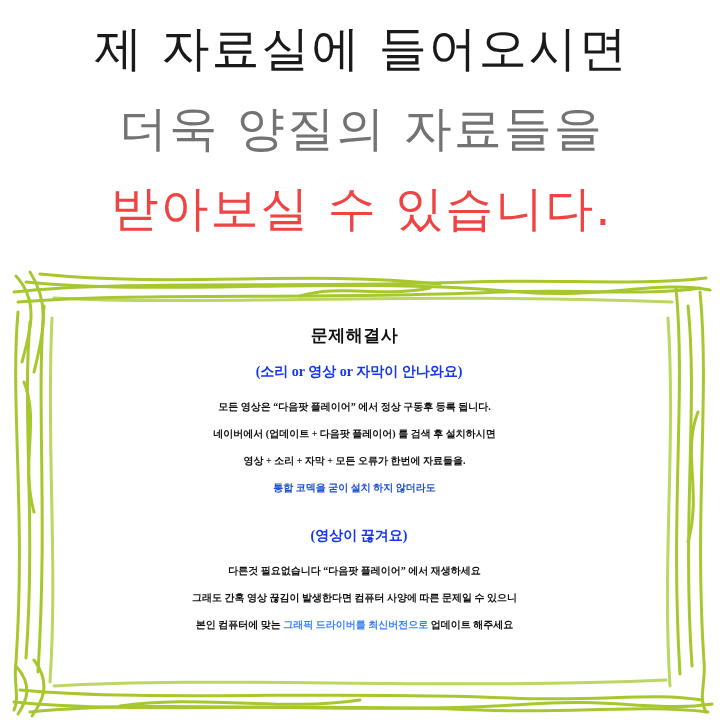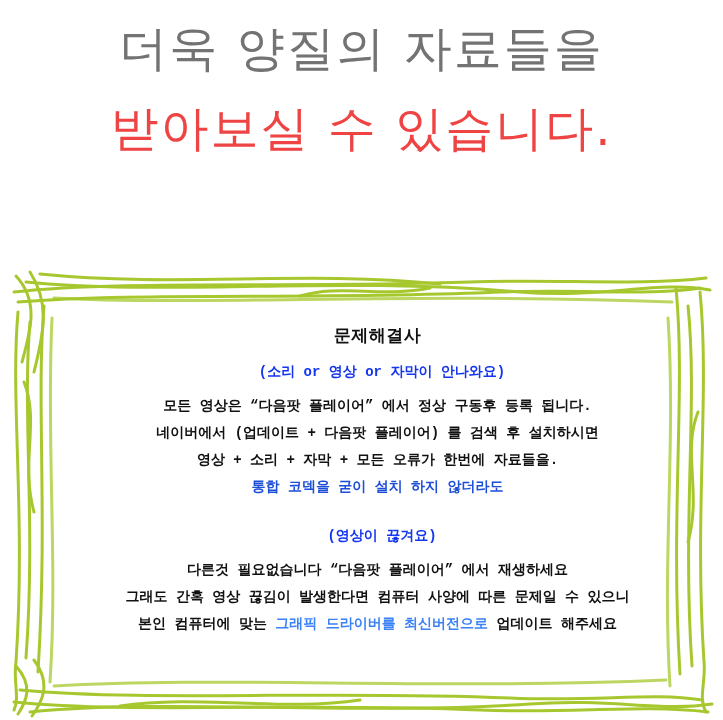--- a/index.html
+++ b/index.html
@@ -52,42 +52,42 @@
     position: absolute;
     left: 0;
     top: 0;
     width: 723px;
     height: 458px;
   }
 
   
   .content {
     position: absolute;
-    left: 56px;
+    left: 33px;
     top: 62px;
     width: 643px;
     text-align: center;
-    font-family: Liberation Mono, monospace;
+    font-family: Liberation Serif, serif;
   }
   .c-title {
     font-size: 17px;
     font-weight: bold;
     color: #111111;
     margin-bottom: 16px;
     letter-spacing: 0.5px;
   }
   .c-sub {
     font-size: 14px;
     font-weight: bold;
     color: #1536ef;
     margin-bottom: 12px;
     padding-left: 9px;
   }
   .c-line {
-    font-size: 14px;
+    font-size: 10px;
     font-weight: bold;
     color: #111111;
     line-height: 27px;
     white-space: nowrap;
   }
   .c-line.red {
     color: #1d4ed8;
   }
   .gap {
     height: 26px;
@@ -95,20 +95,21 @@
   .c-line .hl-red {
     color: #3b82f6;
   }
 </style>
 </head>
 <body>
 
 <div class="page">
 
   <div class="headline">
+    <div class="headline-line l1">제 자료실에 들어오시면</div>
     <div class="headline-line l2">더욱 양질의 자료들을</div>
     <div class="headline-line l3">받아보실 수 있습니다.</div>
   </div>
 
   <div class="frame-wrap">
     <svg class="frame-svg" viewBox="0 0 723 458" preserveAspectRatio="none">
       <g fill="none" stroke="#a2c523" stroke-width="3" stroke-linecap="round" stroke-linejoin="round" opacity="0.95">
 
         <path d="M14 30 C 120 18, 300 26, 470 20 C 560 17, 640 24, 706 16"></path>
         <path d="M18 40 C 140 30, 320 38, 500 30 C 590 27, 650 34, 700 26"></path>

